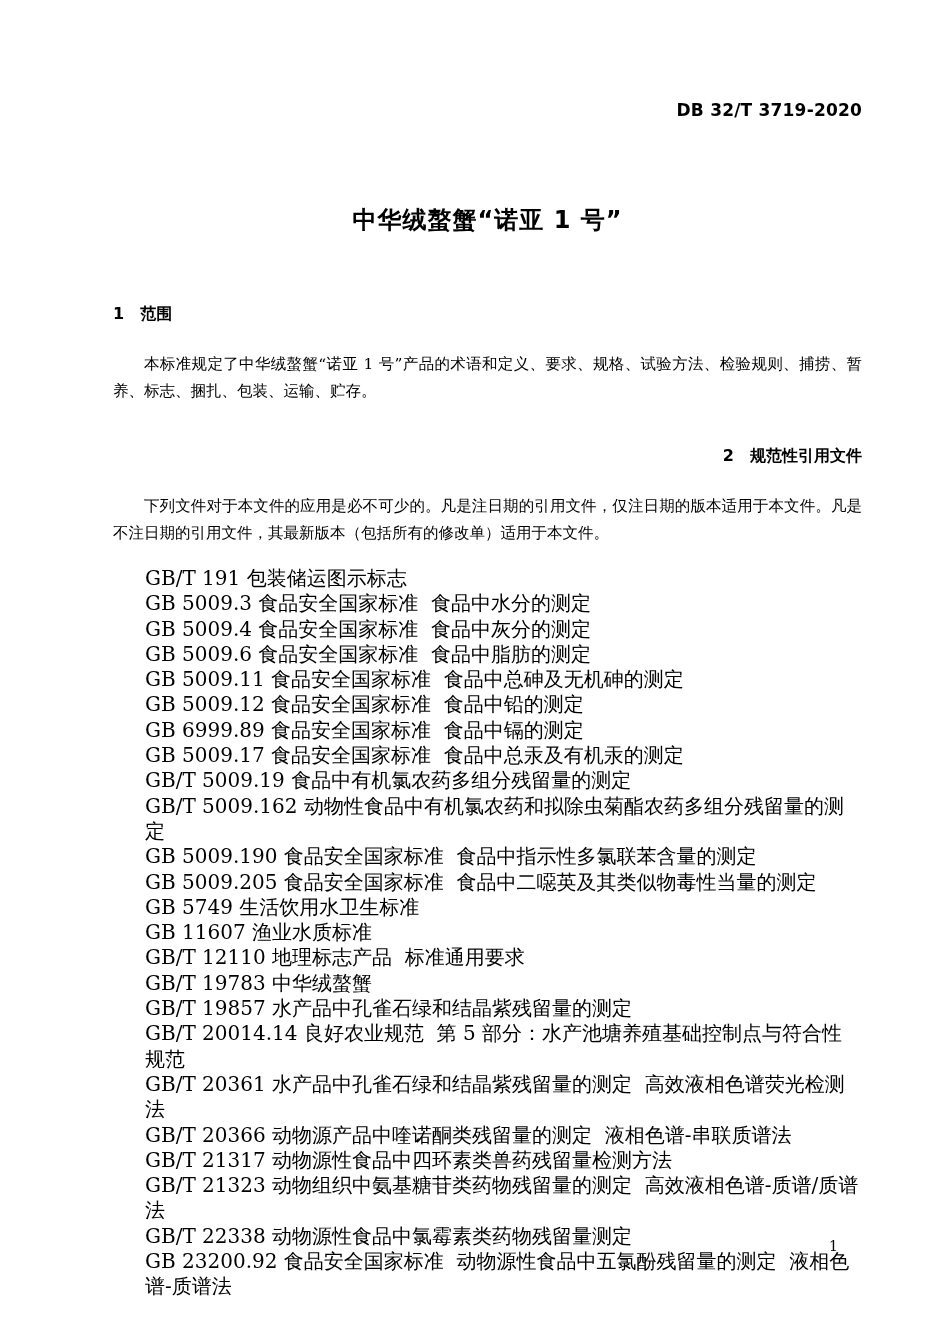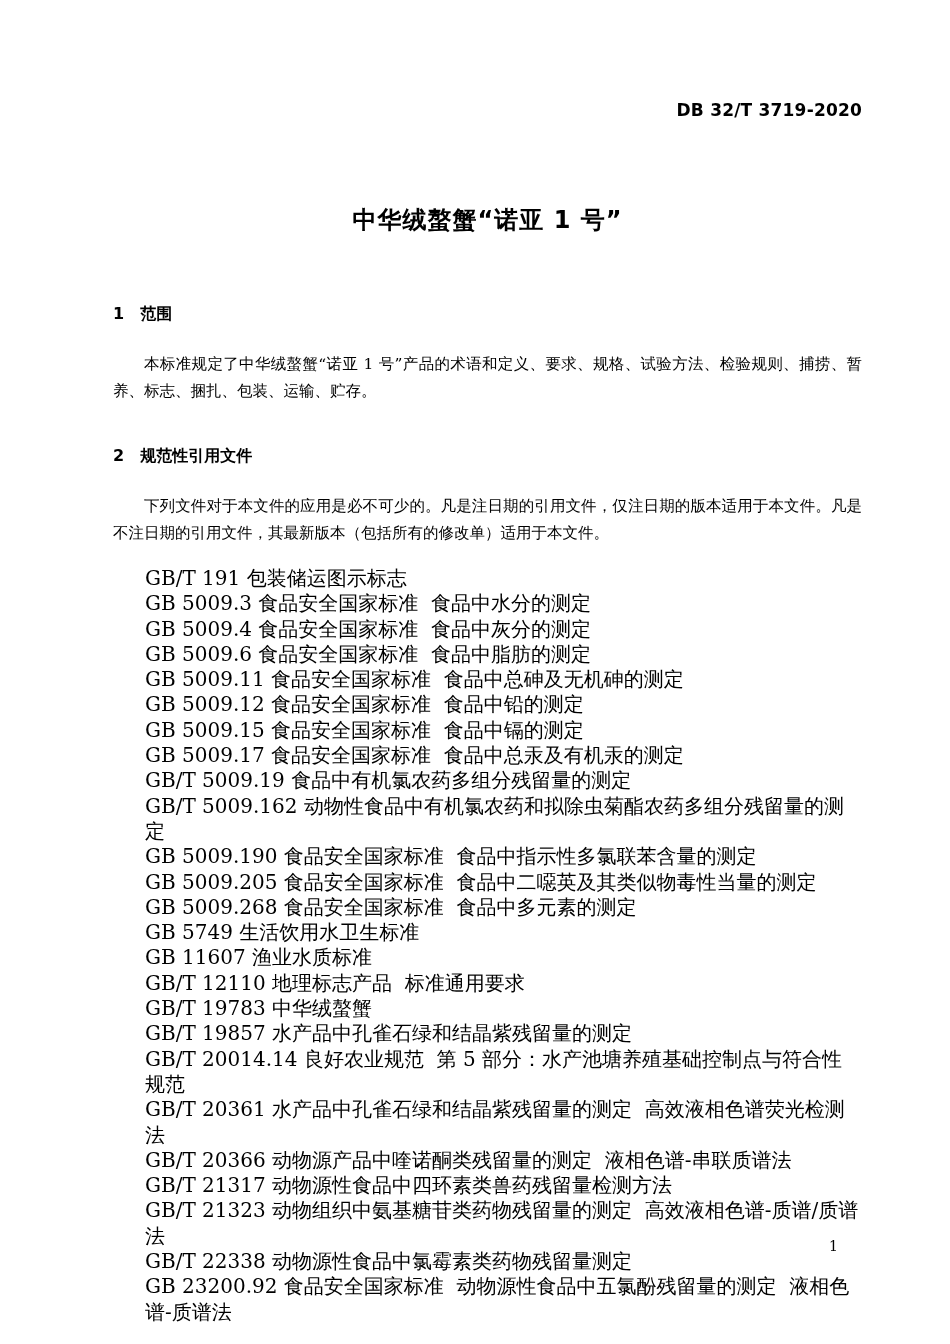--- a/index.html
+++ b/index.html
@@ -30,21 +30,21 @@
     font-weight: 700;
     letter-spacing: 1px;
   }
   .section-heading {
     margin: 0;
     font-family: "DejaVu Sans", "Liberation Sans", sans-serif;
     font-size: 16px;
     font-weight: 700;
   }
   .sh-gap-large { margin-top: 68px; }
-  .sh-gap-mid   { margin-top: 42px; }
+  .sh-gap-mid   { margin-top: 42px; text-align: right; }
   .sec-num { margin-right: 16px; }
   .para {
     margin: 0;
     font-size: 15.5px;
     line-height: 26.5px;
     text-indent: 2em;
     text-align: justify;
   }
   .para-first { margin-top: 26px; }
   .ref-list {
@@ -83,27 +83,26 @@
     </h2>
     <p class="para para-first">下列文件对于本文件的应用是必不可少的。凡是注日期的引用文件，仅注日期的版本适用于本文件。凡是不注日期的引用文件，其最新版本（包括所有的修改单）适用于本文件。</p>
 
     <div class="ref-list">
       <div class="ref">GB/T 191 包装储运图示标志</div>
       <div class="ref">GB 5009.3 食品安全国家标准  食品中水分的测定</div>
       <div class="ref">GB 5009.4 食品安全国家标准  食品中灰分的测定</div>
       <div class="ref">GB 5009.6 食品安全国家标准  食品中脂肪的测定</div>
       <div class="ref">GB 5009.11 食品安全国家标准  食品中总砷及无机砷的测定</div>
       <div class="ref">GB 5009.12 食品安全国家标准  食品中铅的测定</div>
-      <div class="ref">GB 5009.15 食品安全国家标准  食品中镉的测定</div>
+      <div class="ref">GB 6999.89 食品安全国家标准  食品中镉的测定</div>
       <div class="ref">GB 5009.17 食品安全国家标准  食品中总汞及有机汞的测定</div>
       <div class="ref">GB/T 5009.19 食品中有机氯农药多组分残留量的测定</div>
       <div class="ref">GB/T 5009.162 动物性食品中有机氯农药和拟除虫菊酯农药多组分残留量的测定</div>
       <div class="ref">GB 5009.190 食品安全国家标准  食品中指示性多氯联苯含量的测定</div>
       <div class="ref">GB 5009.205 食品安全国家标准  食品中二噁英及其类似物毒性当量的测定</div>
-      <div class="ref">GB 5009.268 食品安全国家标准  食品中多元素的测定</div>
       <div class="ref">GB 5749 生活饮用水卫生标准</div>
       <div class="ref">GB 11607 渔业水质标准</div>
       <div class="ref">GB/T 12110 地理标志产品  标准通用要求</div>
       <div class="ref">GB/T 19783 中华绒螯蟹</div>
       <div class="ref">GB/T 19857 水产品中孔雀石绿和结晶紫残留量的测定</div>
       <div class="ref">GB/T 20014.14 良好农业规范  第 5 部分：水产池塘养殖基础控制点与符合性规范</div>
       <div class="ref">GB/T 20361 水产品中孔雀石绿和结晶紫残留量的测定  高效液相色谱荧光检测法</div>
       <div class="ref">GB/T 20366 动物源产品中喹诺酮类残留量的测定  液相色谱-串联质谱法</div>
       <div class="ref">GB/T 21317 动物源性食品中四环素类兽药残留量检测方法</div>
       <div class="ref">GB/T 21323 动物组织中氨基糖苷类药物残留量的测定  高效液相色谱-质谱/质谱法</div>

